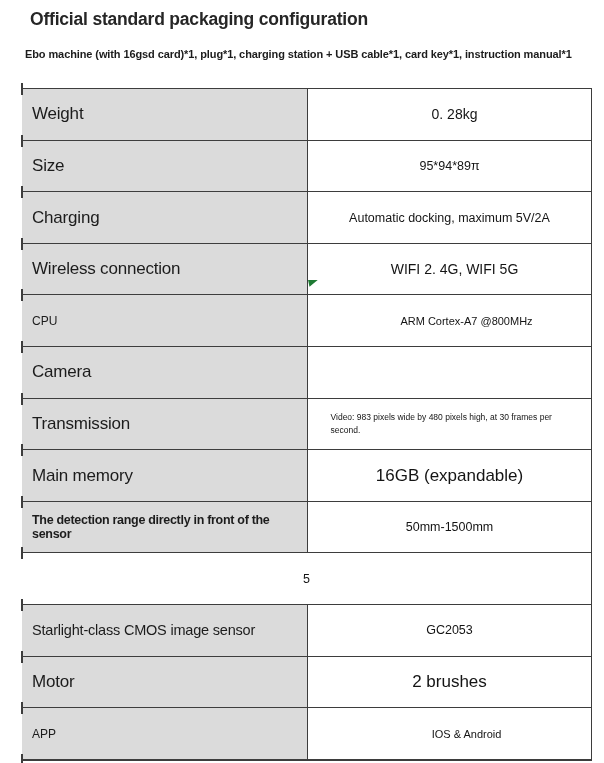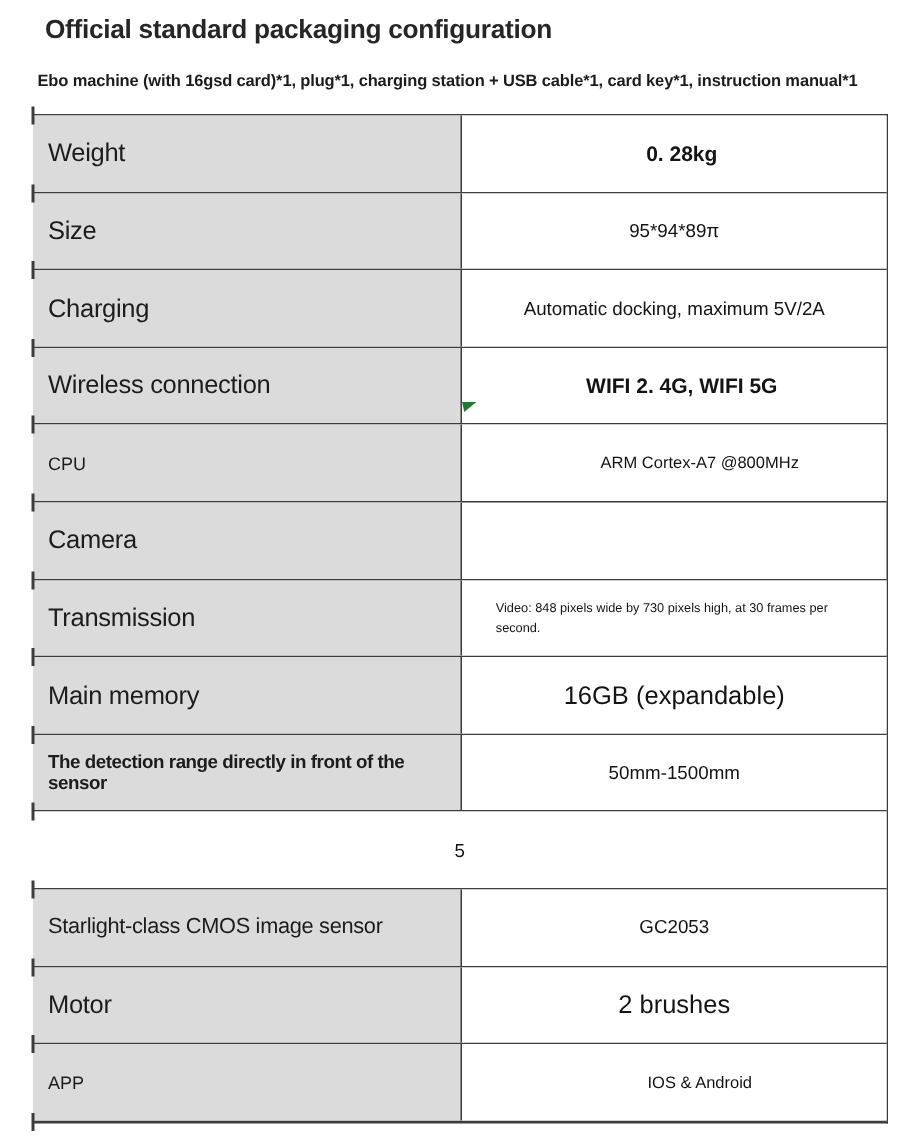--- a/index.html
+++ b/index.html
@@ -15,21 +15,21 @@
     position:absolute;left:30px;top:9px;
     font-size:17.5px;font-weight:600;color:#262626;
     letter-spacing:-0.2px;
   }
   .subtitle{
     position:absolute;left:25px;top:48px;
     font-size:11px;font-weight:600;color:#1c1c1c;
     letter-spacing:-0.1px;
   }
   .spec-table{
-    position:absolute;left:22px;top:76px;
+    position:absolute;left:22px;top:88px;
     width:570px;height:673px;
     border-top:1.5px solid #3d3d3d;
     border-bottom:1.5px solid #3d3d3d;
     border-right:1.5px solid #3d3d3d;
     box-sizing:border-box;
     display:flex;flex-direction:column;
   }
   .row{
     position:relative;
     flex:1;
@@ -62,21 +62,21 @@
     color:#141414;
     padding:0 6px;box-sizing:border-box;
   }
   
   .lbl-lg{font-size:17px;font-weight:400;letter-spacing:-0.2px;}
   .lbl-md{font-size:14.5px;font-weight:400;letter-spacing:-0.2px;}
   .lbl-sm{font-size:12px;font-weight:400;}
   .lbl-xs-bold{font-size:12.5px;font-weight:600;letter-spacing:-0.3px;}
   
   .val-lg{font-size:17px;font-weight:400;}
-  .val-md{font-size:14px;font-weight:700;padding-left:16px;}
+  .val-md{font-size:14px;font-weight:400;padding-left:16px;}
   .val-sm{font-size:12.5px;font-weight:500;}
   .val-xs{font-size:11px;font-weight:500;padding-left:40px;}
   .val-xxs{font-size:9.5px;font-weight:500;}
   .val-tiny{font-size:8.5px;font-weight:500;}
   .val-left-block{display:inline-block;max-width:238px;text-align:left;line-height:1.5;}
   .green-marker{
     position:absolute;
     left:286px;top:calc(4 * 100% / 14 - 1px);
     width:10px;height:7px;
     background:#1e7a33;
@@ -119,21 +119,21 @@
       <div class="cell-value val-xs">ARM Cortex-A7 @800MHz</div>
     </div>
 
     <div class="row">
       <div class="cell-label lbl-lg">Camera</div>
     </div>
 
     <div class="row">
       <div class="cell-label lbl-lg">Transmission</div>
       <div class="cell-value val-tiny">
-        <span class="val-left-block">Video: 848 pixels wide by 730 pixels high, at 30 frames per second.</span>
+        <span class="val-left-block">Video: 983 pixels wide by 480 pixels high, at 30 frames per second.</span>
       </div>
     </div>
 
     <div class="row">
       <div class="cell-label lbl-lg">Main memory</div>
       <div class="cell-value val-lg">16GB (expandable)</div>
     </div>
 
 
     <div class="row">

